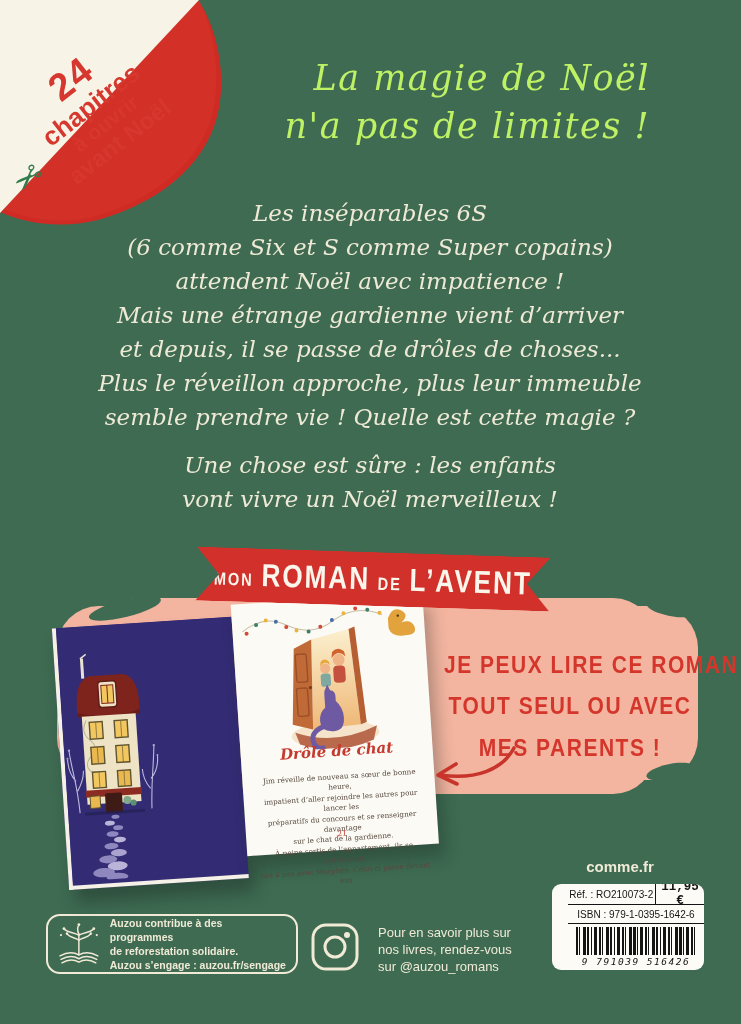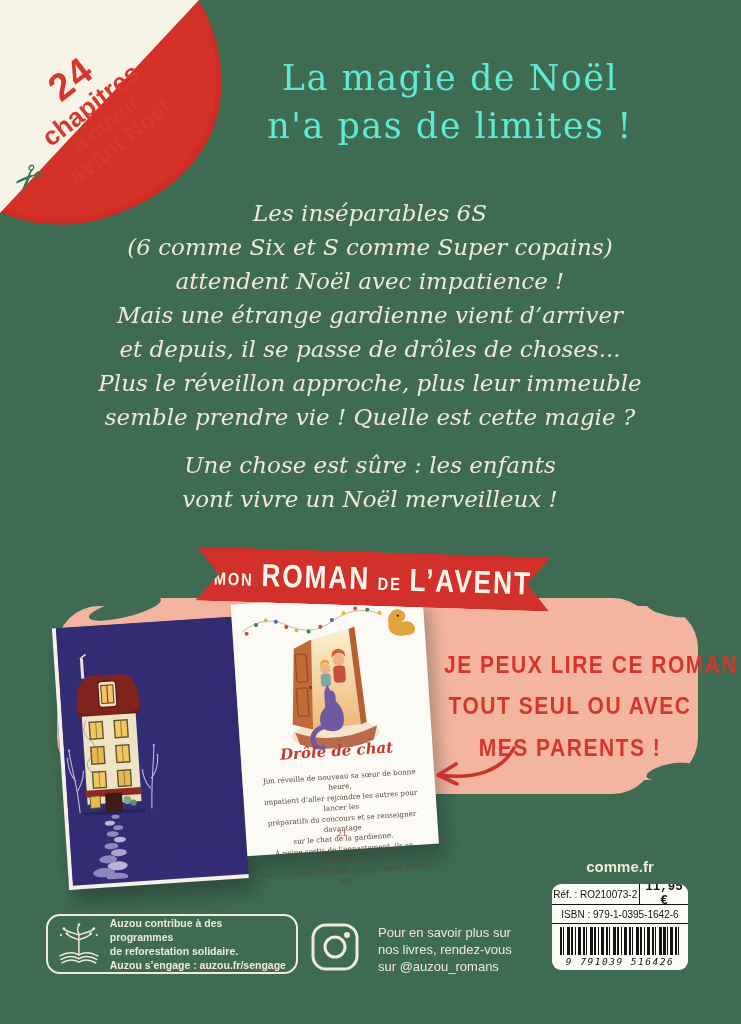--- a/index.html
+++ b/index.html
@@ -13,22 +13,22 @@
              transform:rotate(-38deg);color:#D6372E;font-weight:700;line-height:1.02;}
   .flap-text .l0{font-size:38px;letter-spacing:1px;}
   .flap-text .l1{font-size:26px;}
   .flap-text .l2{font-size:21px;}
   .flap-text .l3{font-size:24px;}
   .scissors{position:absolute;left:14px;top:158px;font-size:34px;color:#2F7B4C;
             font-family:"DejaVu Sans",sans-serif;
             transform:rotate(-45deg) scaleX(-1);display:block;}
 
   
-  .tagline{position:absolute;left:250px;top:54px;width:400px;text-align:center;
-           font-family:"DejaVu Serif",serif;color:#5eead4;
+  .tagline{position:absolute;left:250px;top:54px;width:400px;text-align:right;
+           font-family:"DejaVu Serif",serif;font-style:italic;color:#bef264;
            font-size:35px;line-height:48px;letter-spacing:1.5px;}
 
   
   .blurb{position:absolute;left:70px;width:600px;text-align:center;
          font-family:"DejaVu Serif",serif;color:#EFEAD6;font-size:23px;line-height:34px;font-style:italic;}
   .blurb1{top:196px;}
   .blurb2{top:448px;}
 
   
   .panel-a,.panel-b{position:absolute;background:#F3B5A0;border-radius:42px;}
@@ -75,21 +75,21 @@
   
   .eco-box{position:absolute;left:46px;top:914px;width:252px;height:60px;
            border:2px solid #F0EAD6;border-radius:14px;display:flex;align-items:center;
            padding:20px 8px;box-sizing:border-box;gap:8px;}
   .eco-text{color:#F0EAD6;font-size:10.5px;font-weight:700;line-height:14px;}
   .ig-icon{position:absolute;left:310px;top:922px;}
   .ig-text{position:absolute;left:378px;top:924px;color:#F0EAD6;font-size:13px;line-height:17px;}
   .site{position:absolute;left:552px;top:858px;width:136px;text-align:center;
         color:#F0EAD6;font-weight:700;font-size:15px;}
   .label{position:absolute;left:552px;top:884px;width:136px;background:#FCFBF5;border-radius:9px;
-         overflow:hidden;color:#141414;}
+         overflow:hidden;color:#141414;padding-left:16px;}
   .label-row1{display:flex;height:20px;border-bottom:1.5px solid #141414;align-items:center;}
   .label-ref{flex:1;text-align:center;font-size:10px;}
   .label-div{width:1.5px;height:100%;background:#141414;}
   .label-price{width:48px;text-align:center;font-weight:700;font-size:12.5px;font-family:Liberation Mono, monospace;}
   .label-row2{height:18px;border-bottom:1.5px solid #141414;display:flex;align-items:center;
               justify-content:center;font-size:10px;}
   .barcode{margin:3px 8px 0 8px;height:28px;
            background:repeating-linear-gradient(90deg,#141414 0 2px,transparent 2px 3.5px,
             #141414 3.5px 4.5px,transparent 4.5px 7px,#141414 7px 10px,transparent 10px 11.5px);}
   .barcode-digits{text-align:center;font-size:9.5px;letter-spacing:1.5px;padding:1px 0 3px 0;

